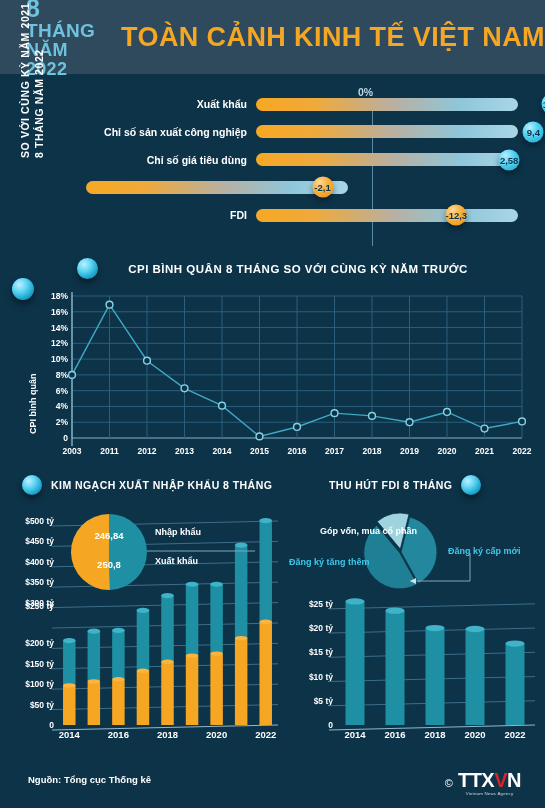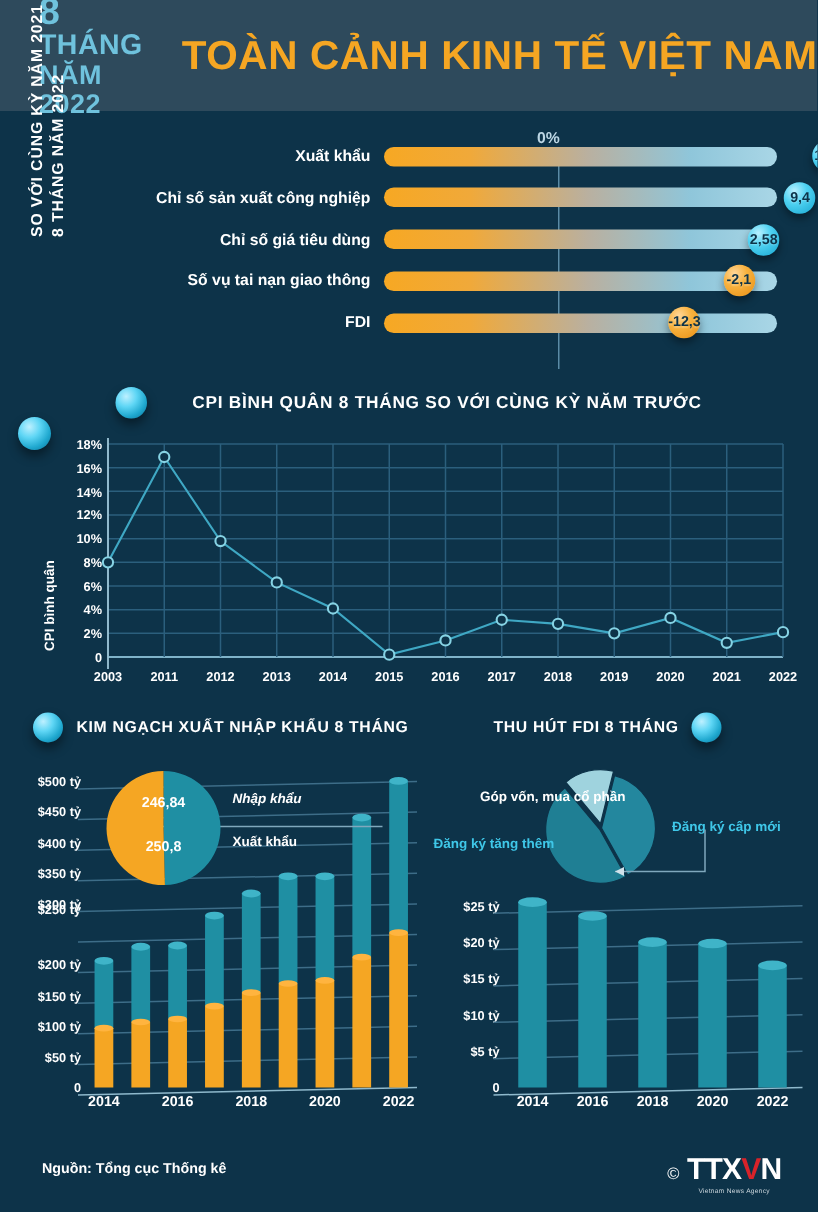--- a/index.html
+++ b/index.html
@@ -172,21 +172,20 @@
         </div>
         <div class="bar-row">
           <div class="bar-label">Chỉ số giá tiêu dùng</div>
           <div class="bar-track">
             <div class="bar-bubble bubble-cyan" style="left: 209.159px;">
               <span>2,58</span>
             </div>
           </div>
         </div>
         <div class="bar-row">
-          <div class="bar-label">Số vụ tai nạn giao thông</div>
           <div class="bar-track">
             <div class="bar-bubble bubble-orange" style="left: 192.545px;">
               <span>-2,1</span>
             </div>
           </div>
         </div>
         <div class="bar-row">
           <div class="bar-label">FDI</div>
           <div class="bar-track">
             <div class="bar-bubble bubble-orange" style="left: 156.335px;">
@@ -356,21 +355,21 @@
         </div>
 
       <svg id="trade-pie" width="78" height="78" style="position:absolute;left:70px;top:10px;">
           <path d="M 39 39 L 39 1 A 38 38 0 0 1 39.94987867114037 76.98812617792713 Z" fill="#1f8fa3"></path>
           <path d="M 39 39 L 39.94987867114037 76.98812617792713 A 38 38 0 1 1 38.99999999999999 1 Z" fill="#f5a623"></path>
         </svg>
       <div style="position:absolute;left:70px;top:10px;width:78px;height:78px;pointer-events:none;">
         <div style="position:absolute;top:17px;width:78px;text-align:center;font-size:9.5px;font-weight:bold;color:#ffffff;">246,84</div>
         <div style="position:absolute;top:46px;width:78px;text-align:center;font-size:9.5px;font-weight:bold;color:#ffffff;">250,8</div>
       </div>
-      <div style="position:absolute;left:155px;top:24px;font-size:9px;font-weight:bold;color:#ffffff;font-style:italic;">Nhập khẩu</div>
+      <div style="position:absolute;left:155px;top:24px;font-size:9px;font-weight:bold;color:#ffffff;">Nhập khẩu</div>
       <div style="position:absolute;left:155px;top:53px;font-size:9px;font-weight:bold;color:#ffffff;">Xuất khẩu</div>
     </div>
   </div>
 
   <div id="panel-fdi">
     <div class="panel-head" style="padding-left:44px;">
       <div class="panel-title" style="margin-right:9px;">THU HÚT FDI 8 THÁNG</div>
       <div class="orb"></div>
     </div>
 

